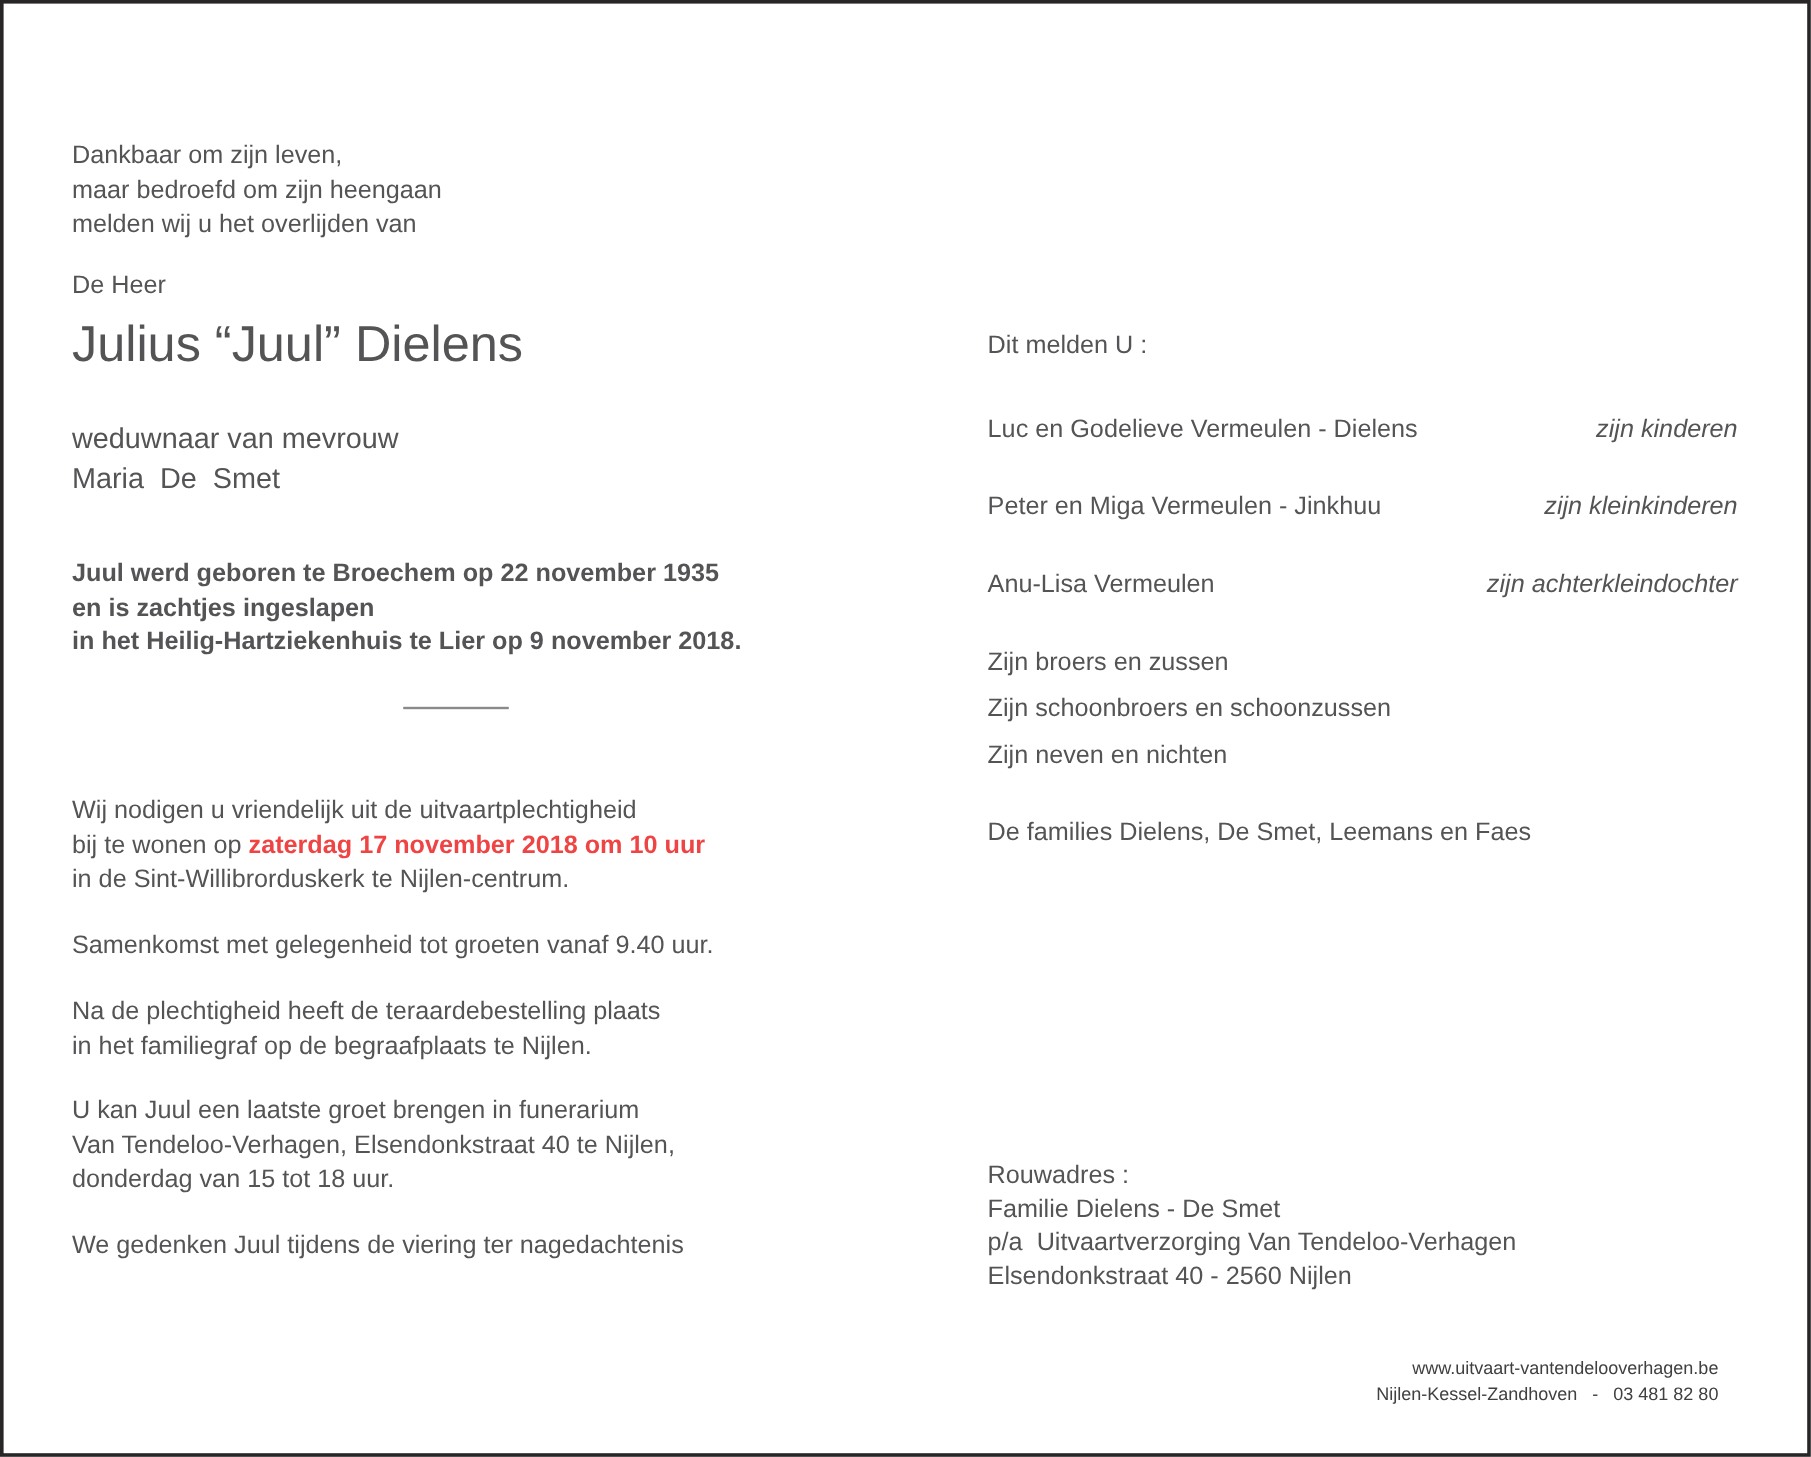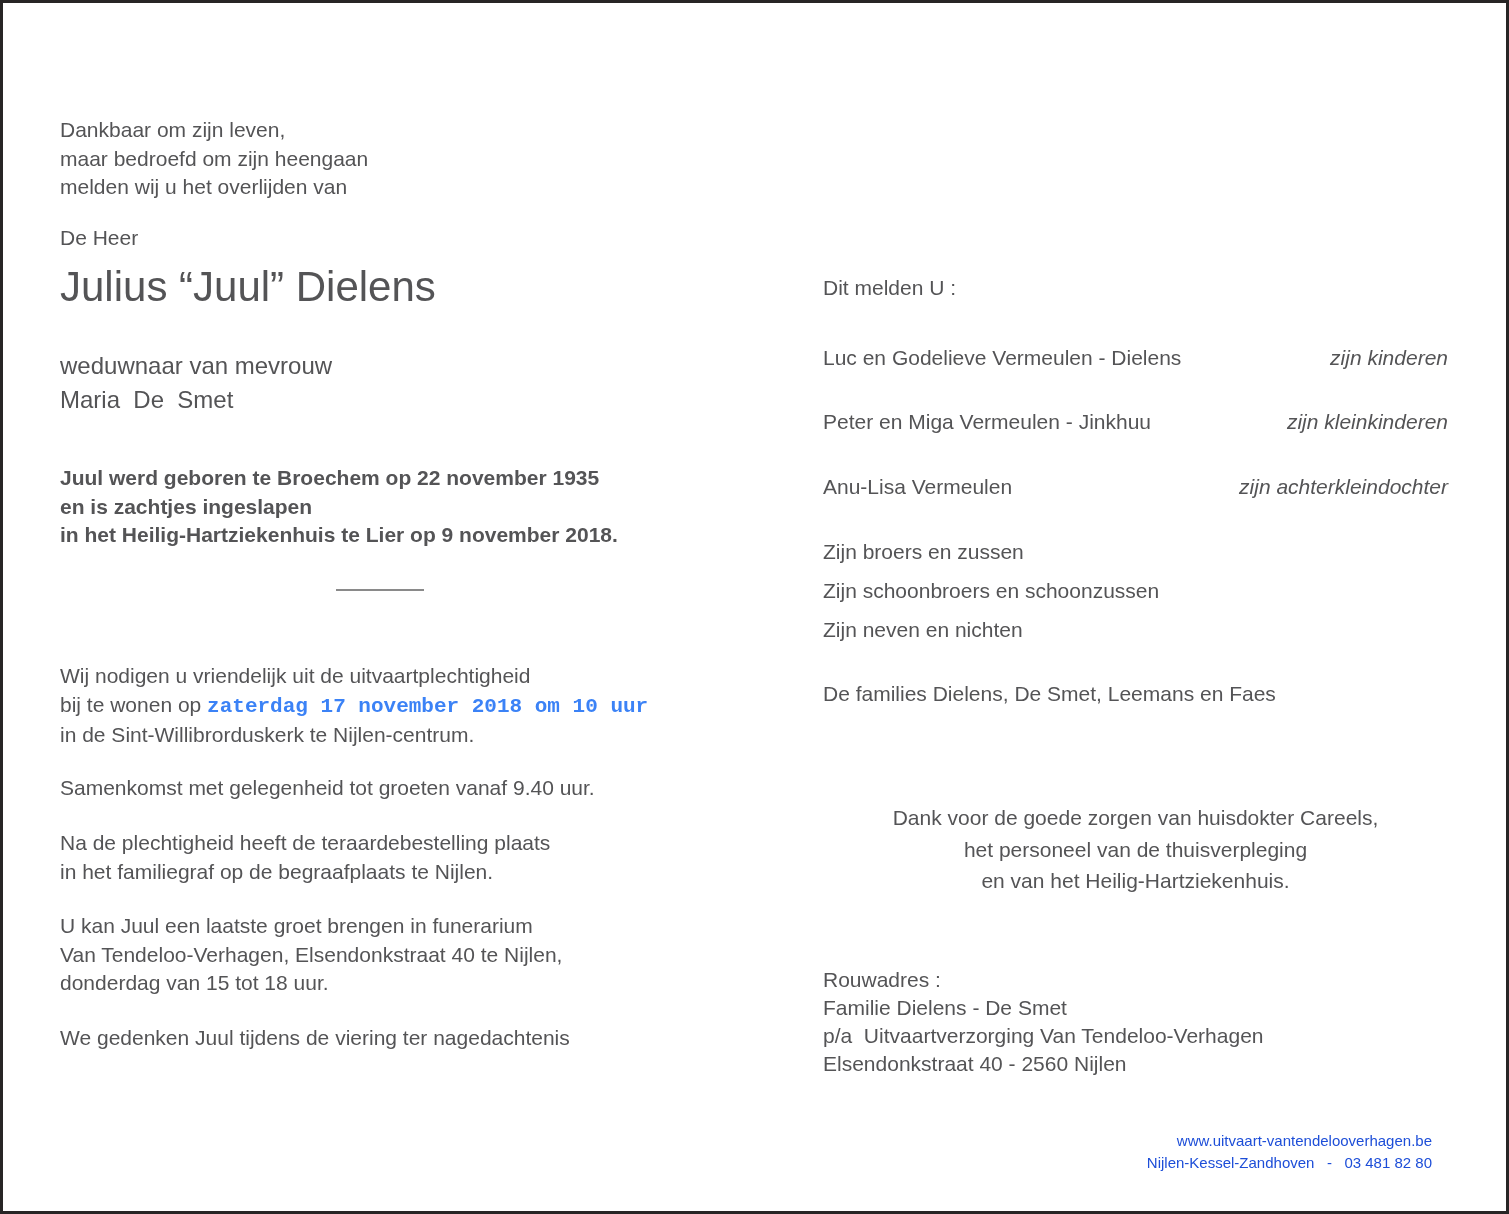--- a/index.html
+++ b/index.html
@@ -27,41 +27,41 @@
   #life         { top: 461px; font-weight: bold; }
   #divider {
     left: 333px; top: 586px; width: 88px; height: 0;
     border-top: 2px solid #8a8a8a;
   }
   #invitation   { top: 659px; }
   #gathering    { top: 771px; }
   #burial       { top: 826px; }
   #funerarium   { top: 909px; }
   #memorial     { top: 1021px; }
-  .bold-part { font-weight: bold; color: #3b82f6; font-family: Liberation Mono, monospace; }
+  .bold-part { font-weight: bold; color: #ef4444; }
 
   
   .rcol { left: 820px; width: 625px; text-align: left; font-size: 21px; line-height: 28.5px; }
   #announce-heading { top: 271px; }
   .relative-row { display: flex; justify-content: space-between; align-items: baseline; }
   #relative-row-0 { top: 341px; justify-content: space-between; }
   #relative-row-1 { top: 405px; }
   #relative-row-2 { top: 470px; }
   .relation { font-style: italic; }
   #family-groups { top: 529px; line-height: 39px; }
   #families-line { top: 677px; }
   #thanks        { top: 799px; text-align: center; line-height: 31.5px; }
   #rouwadres     { top: 963px; line-height: 28px; }
 
   
   #footer {
     right: 74px; top: 1127px; width: 500px;
     text-align: right;
     font-size: 15px; line-height: 22px;
-    color: #1d4ed8;
+    color: #404040;
   }
 </style>
 </head>
 <body>
 
 <div class="page">
 
   <div class="block lcol" id="intro">
     <div class="line">Dankbaar om zijn leven,</div>
     <div class="line">maar bedroefd om zijn heengaan</div>
@@ -124,25 +124,20 @@
   </div>
 
   <div class="block rcol" id="family-groups">
     <div class="line">Zijn broers en zussen</div>
     <div class="line">Zijn schoonbroers en schoonzussen</div>
     <div class="line">Zijn neven en nichten</div>
   </div>
 
   <div class="block rcol" id="families-line">De families Dielens, De Smet, Leemans en Faes</div>
 
-  <div class="block rcol" id="thanks">
-    <div class="line">Dank voor de goede zorgen van huisdokter Careels,</div>
-    <div class="line">het personeel van de thuisverpleging</div>
-    <div class="line">en van het Heilig-Hartziekenhuis.</div>
-  </div>
 
   <div class="block rcol" id="rouwadres">
     <div class="line">Rouwadres :</div>
     <div class="line">Familie Dielens - De Smet</div>
     <div class="line">p/a  Uitvaartverzorging Van Tendeloo-Verhagen</div>
     <div class="line">Elsendonkstraat 40 - 2560 Nijlen</div>
   </div>
 
   <div class="block" id="footer">
     <div class="line">www.uitvaart-vantendelooverhagen.be</div>

